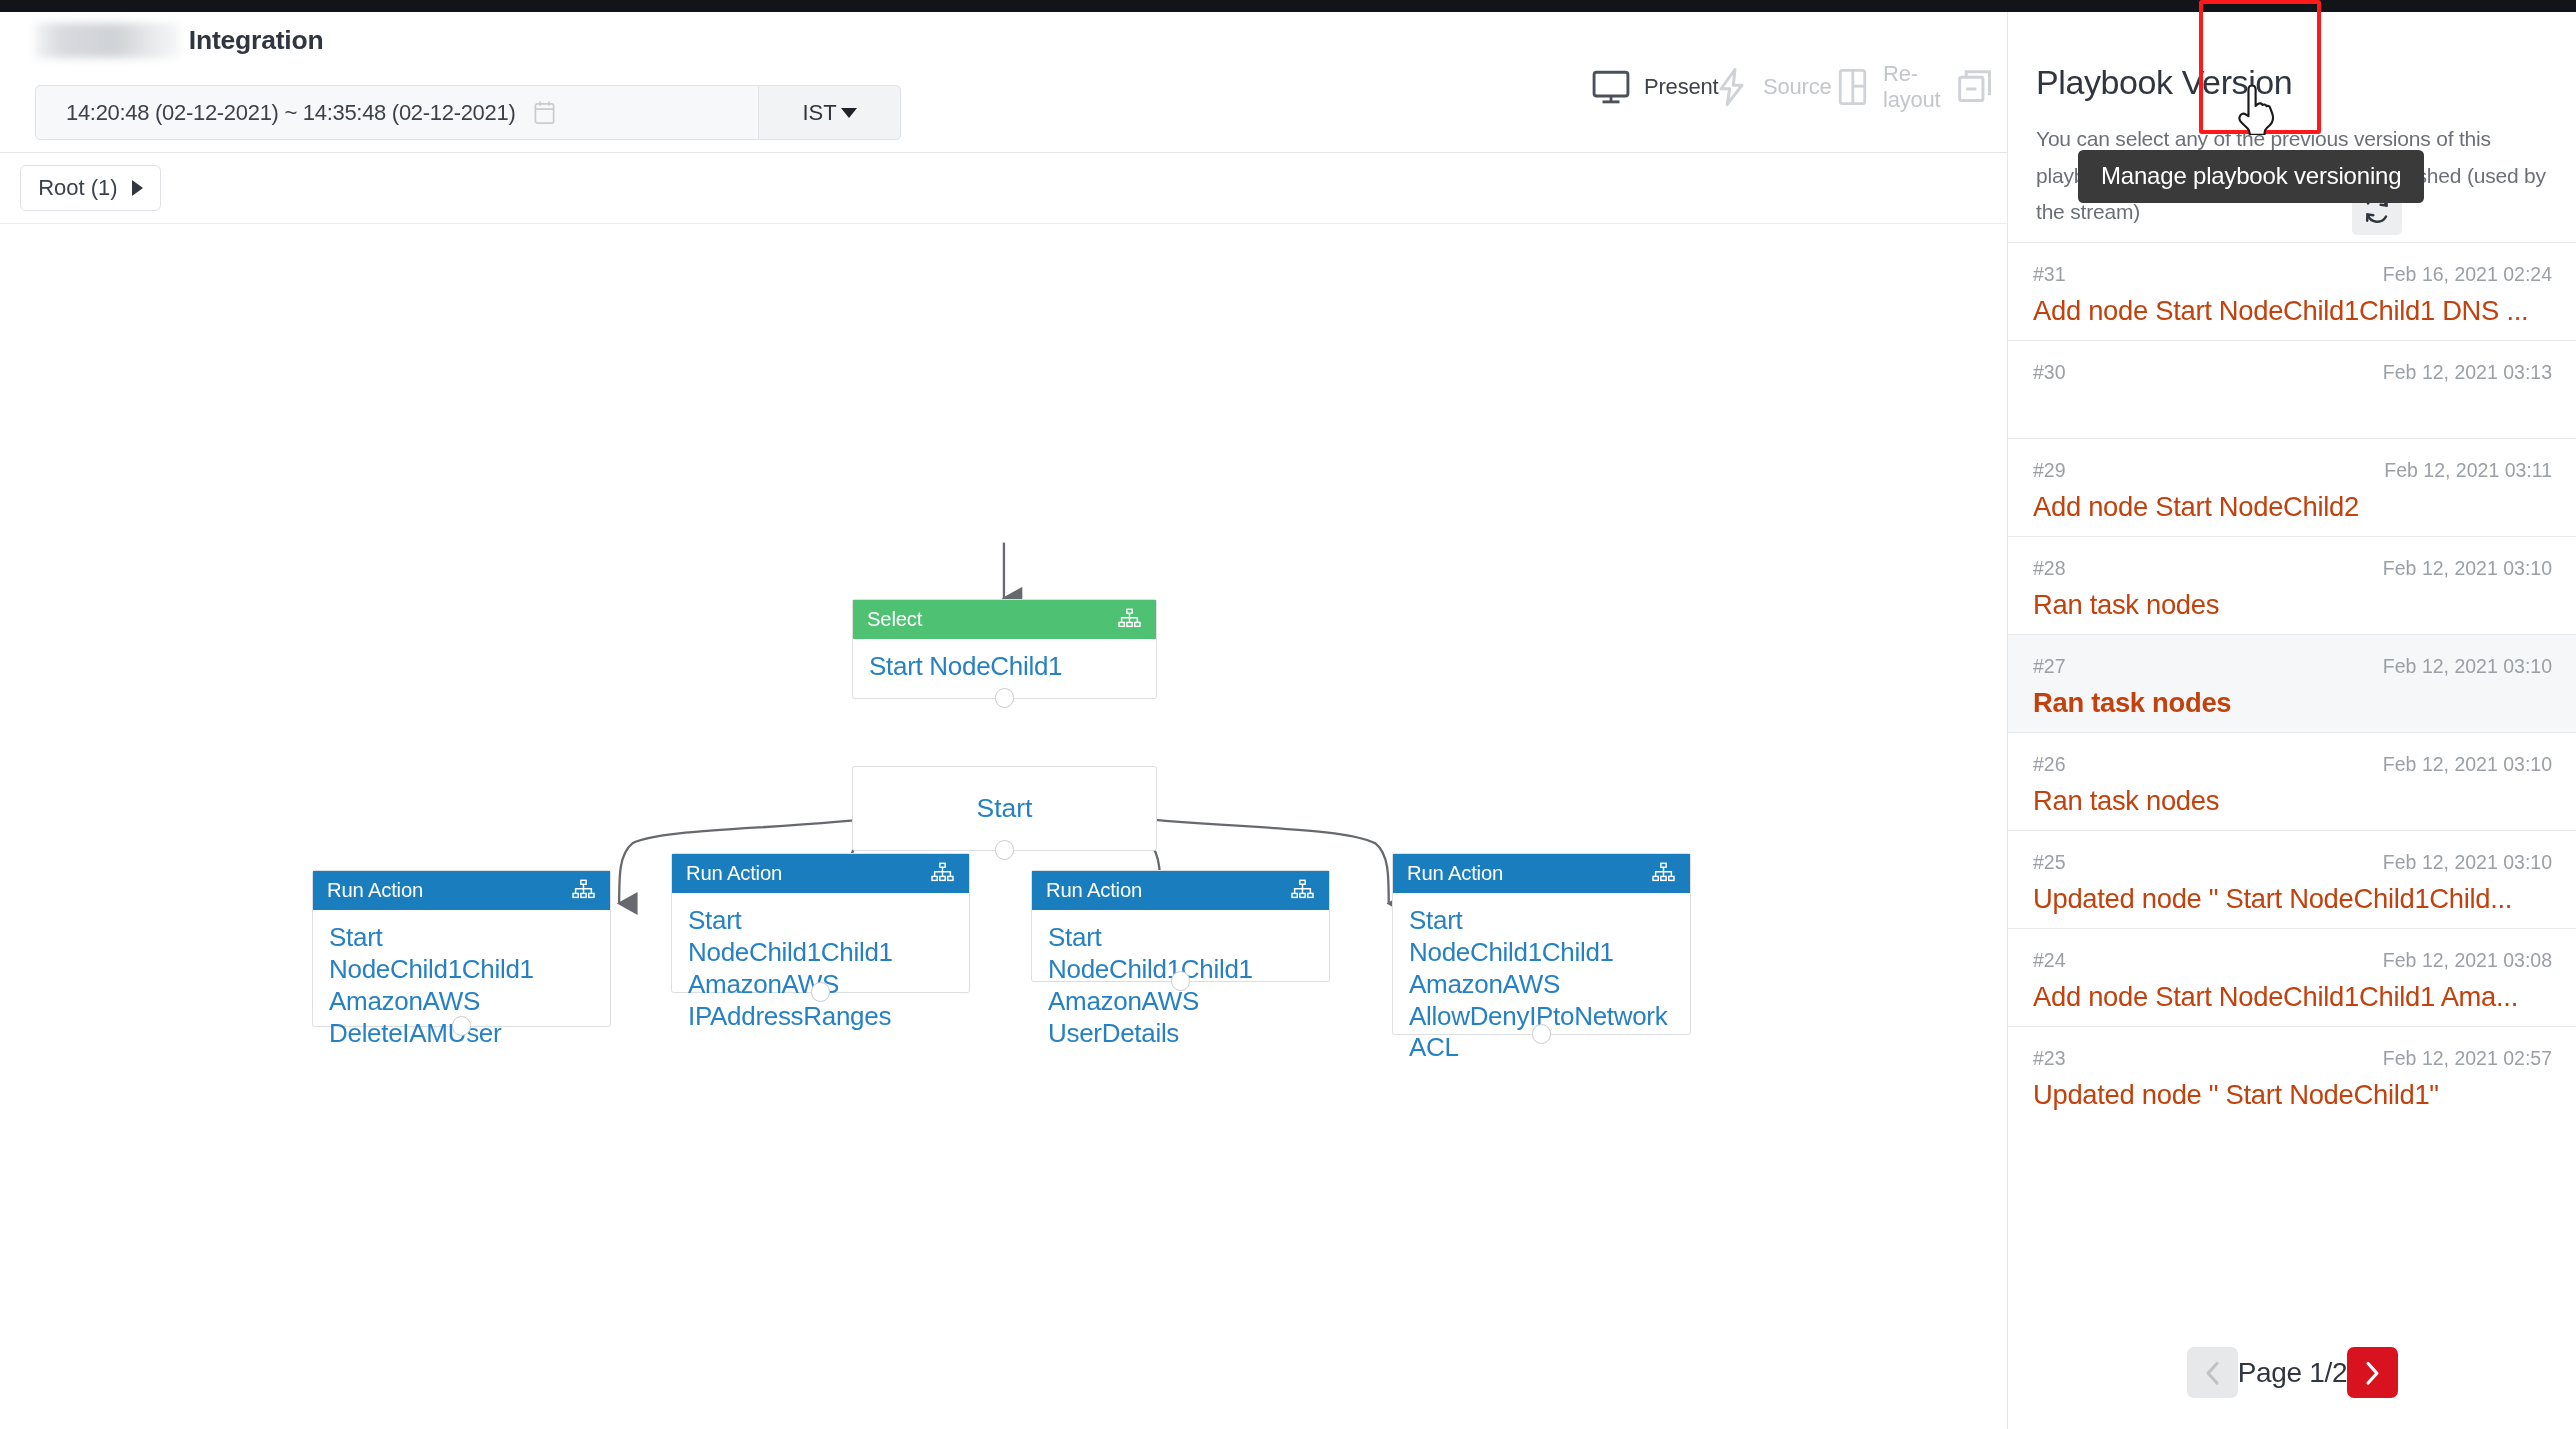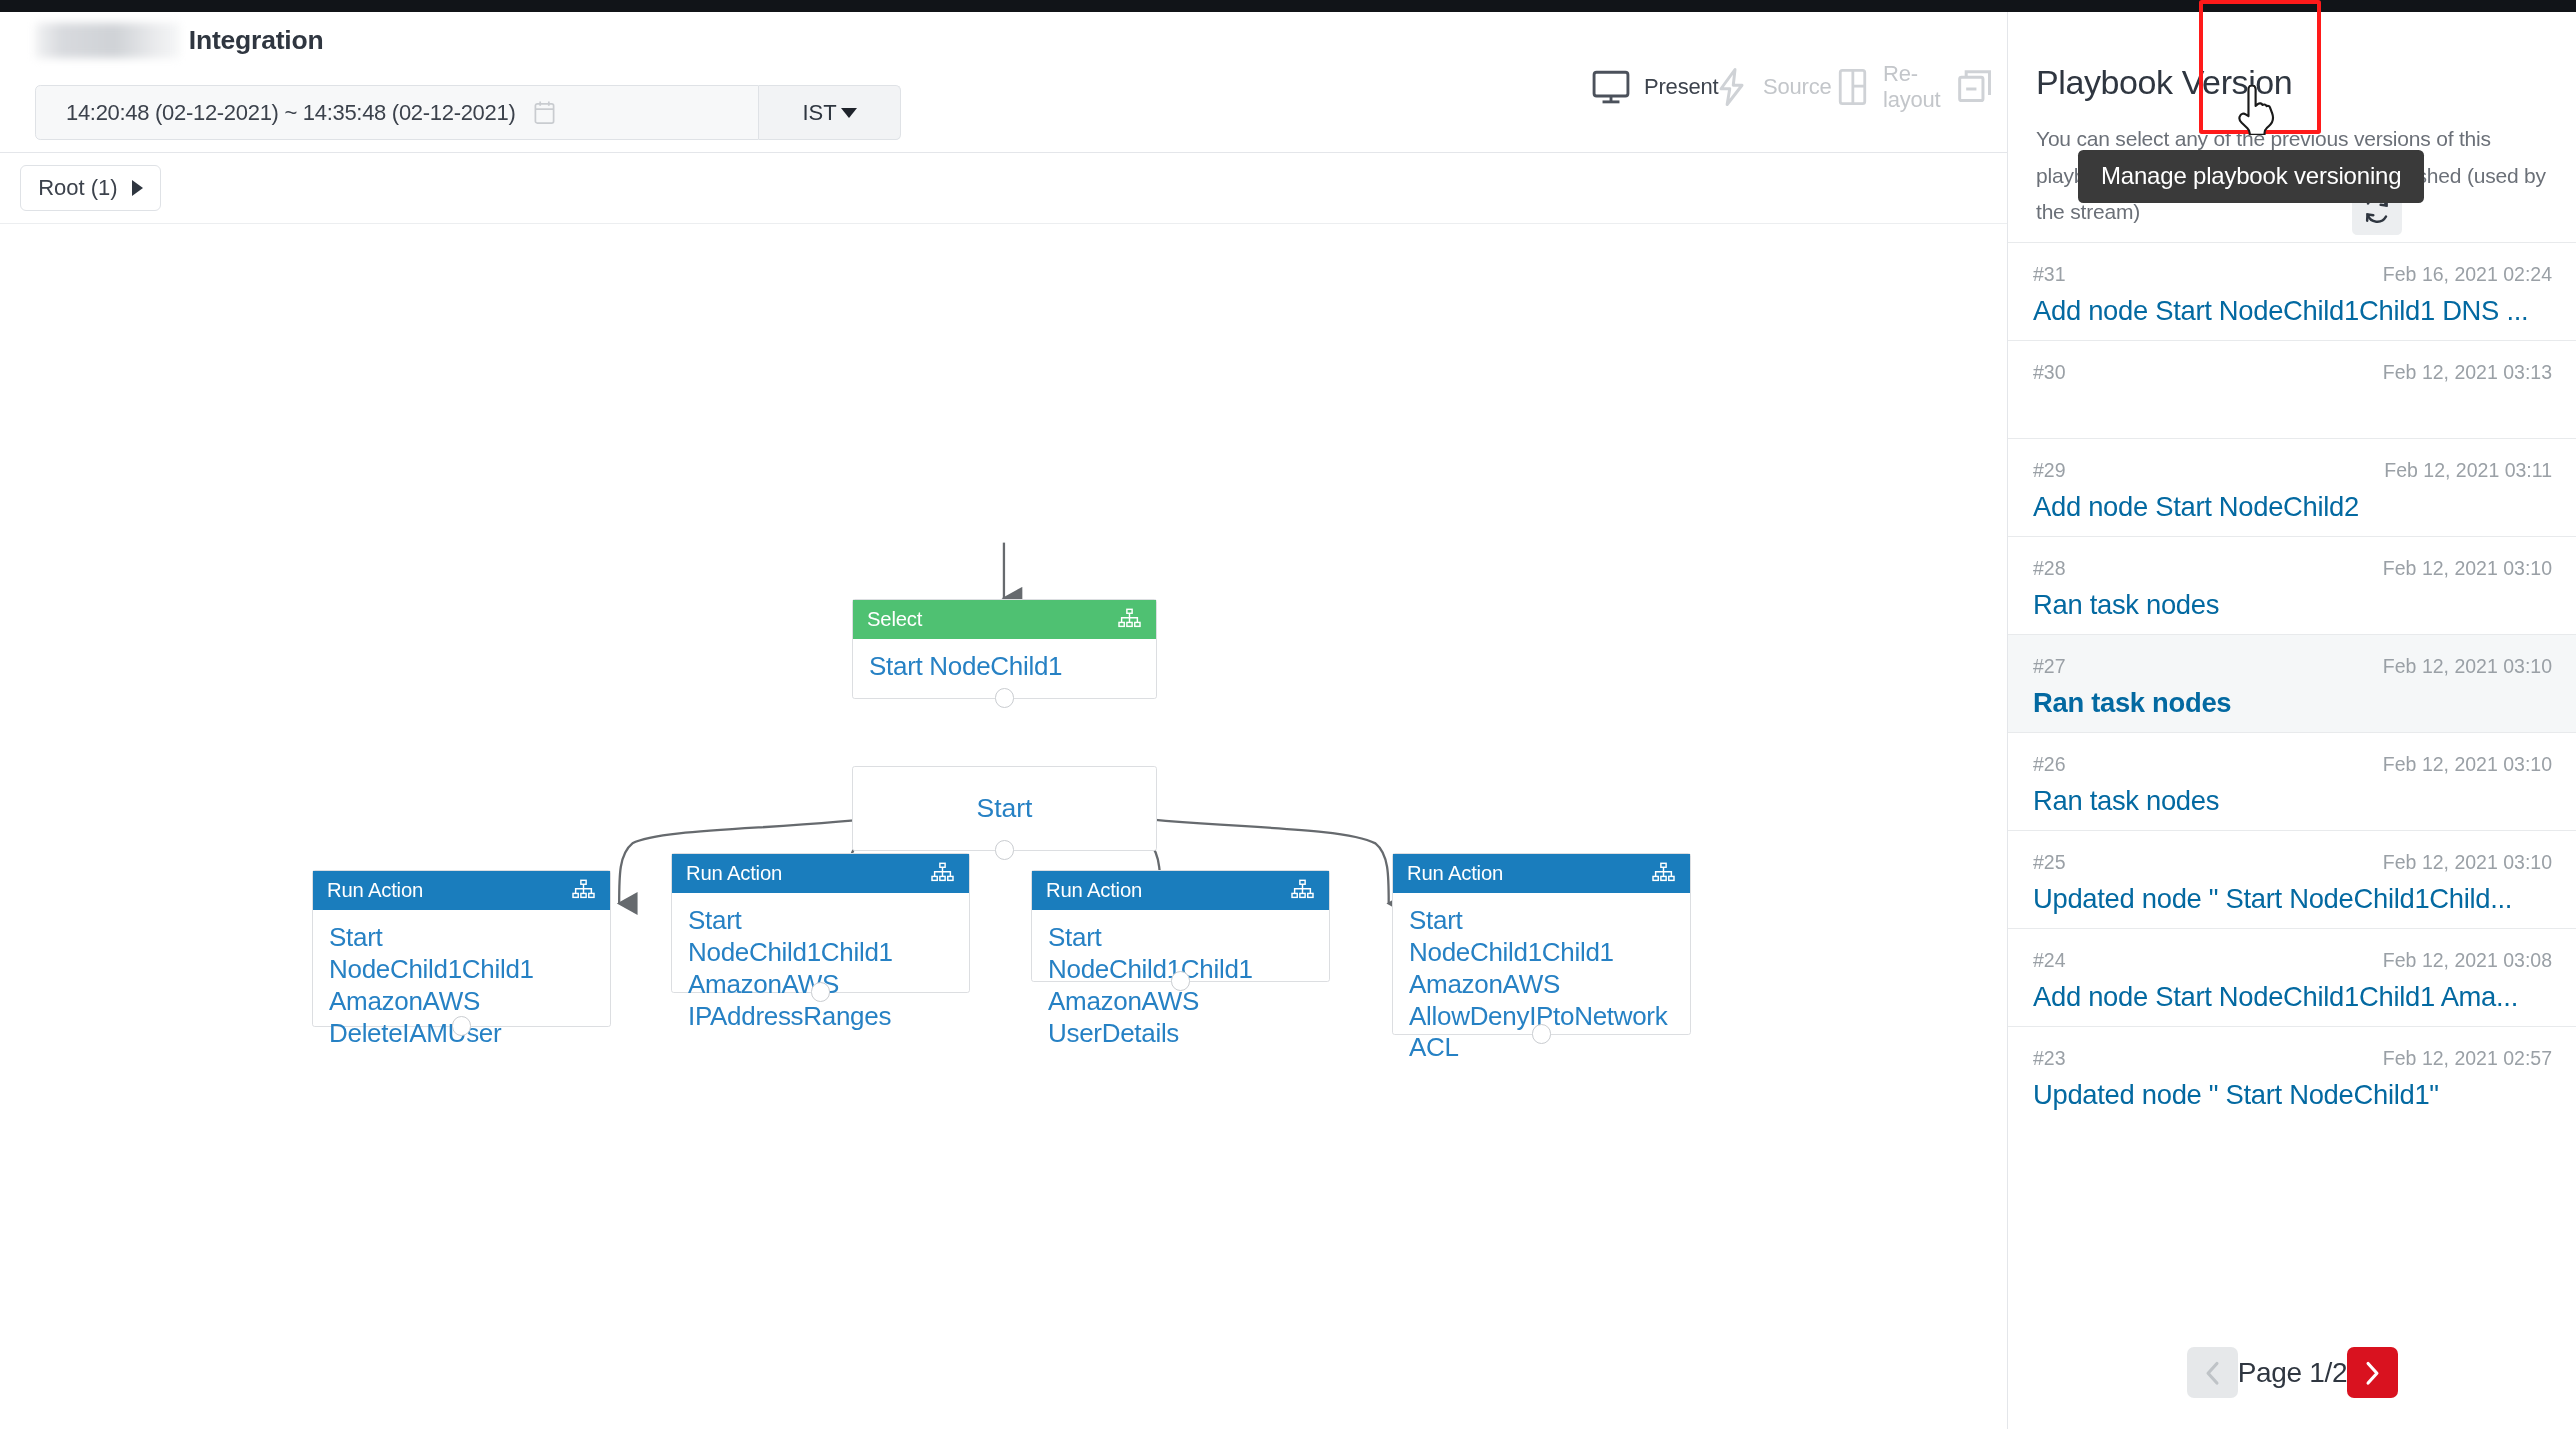--- a/index.html
+++ b/index.html
@@ -104,21 +104,21 @@
   .panel { position:absolute; right:0; top:12.4px; width:569px; height:1417px; background:#ffffff; border-left:0.9px solid #e4e6ea; }
   .panel-title { position:absolute; left:28px; top:51px; font-size:34px; color:#2f3640; letter-spacing:-0.4px; }
   .refresh-btn { position:absolute; left:2352px; top:185px; width:50px; height:50px; border-radius:5.3px; background:#eceef0; display:flex; align-items:center; justify-content:center; z-index:2;}
   .panel-desc { position:absolute; left:28px; top:109px; width:513px; font-size:21px; line-height:1.72; color:#6b7078; letter-spacing:-0.2px; }
   .panel-list { position:absolute; left:0; top:230px; width:569px; height:955px; overflow:hidden; }
   .ver-row { position:relative; height:98px; border-top:0.9px solid #e8eaec; padding:19.5px 25px 0 25px; background:#ffffff; }
   .ver-row.sel { background:#f5f7f8; }
   .ver-meta { display:flex; justify-content:space-between; align-items:baseline; }
   .ver-id { font-size:19.5px; color:#9aa0a6; }
   .ver-date { font-size:19.5px; color:#9aa0a6; }
-  .ver-msg { margin-top:8.8px; font-size:27.4px; color:#0369a1; letter-spacing:-0.3px; white-space:nowrap; overflow:hidden; }
+  .ver-msg { margin-top:8.8px; font-size:27.4px; color:#c2410c; letter-spacing:-0.3px; white-space:nowrap; overflow:hidden; }
   .ver-row.sel .ver-msg { font-weight:bold; }
 
   .pager { position:absolute; left:0; bottom:0; width:569px; height:113px; background:#ffffff; display:flex; align-items:center; justify-content:center; }
   .pg-btn { width:51px; height:51px; border-radius:7px; display:flex; align-items:center; justify-content:center; }
   .pg-prev { background:#e6e8ea; }
   .pg-next { background:#d9121f; }
   .pg-label { font-size:28px; color:#2f3640; letter-spacing:-0.3px; }
 </style>
 </head>
 <body>

